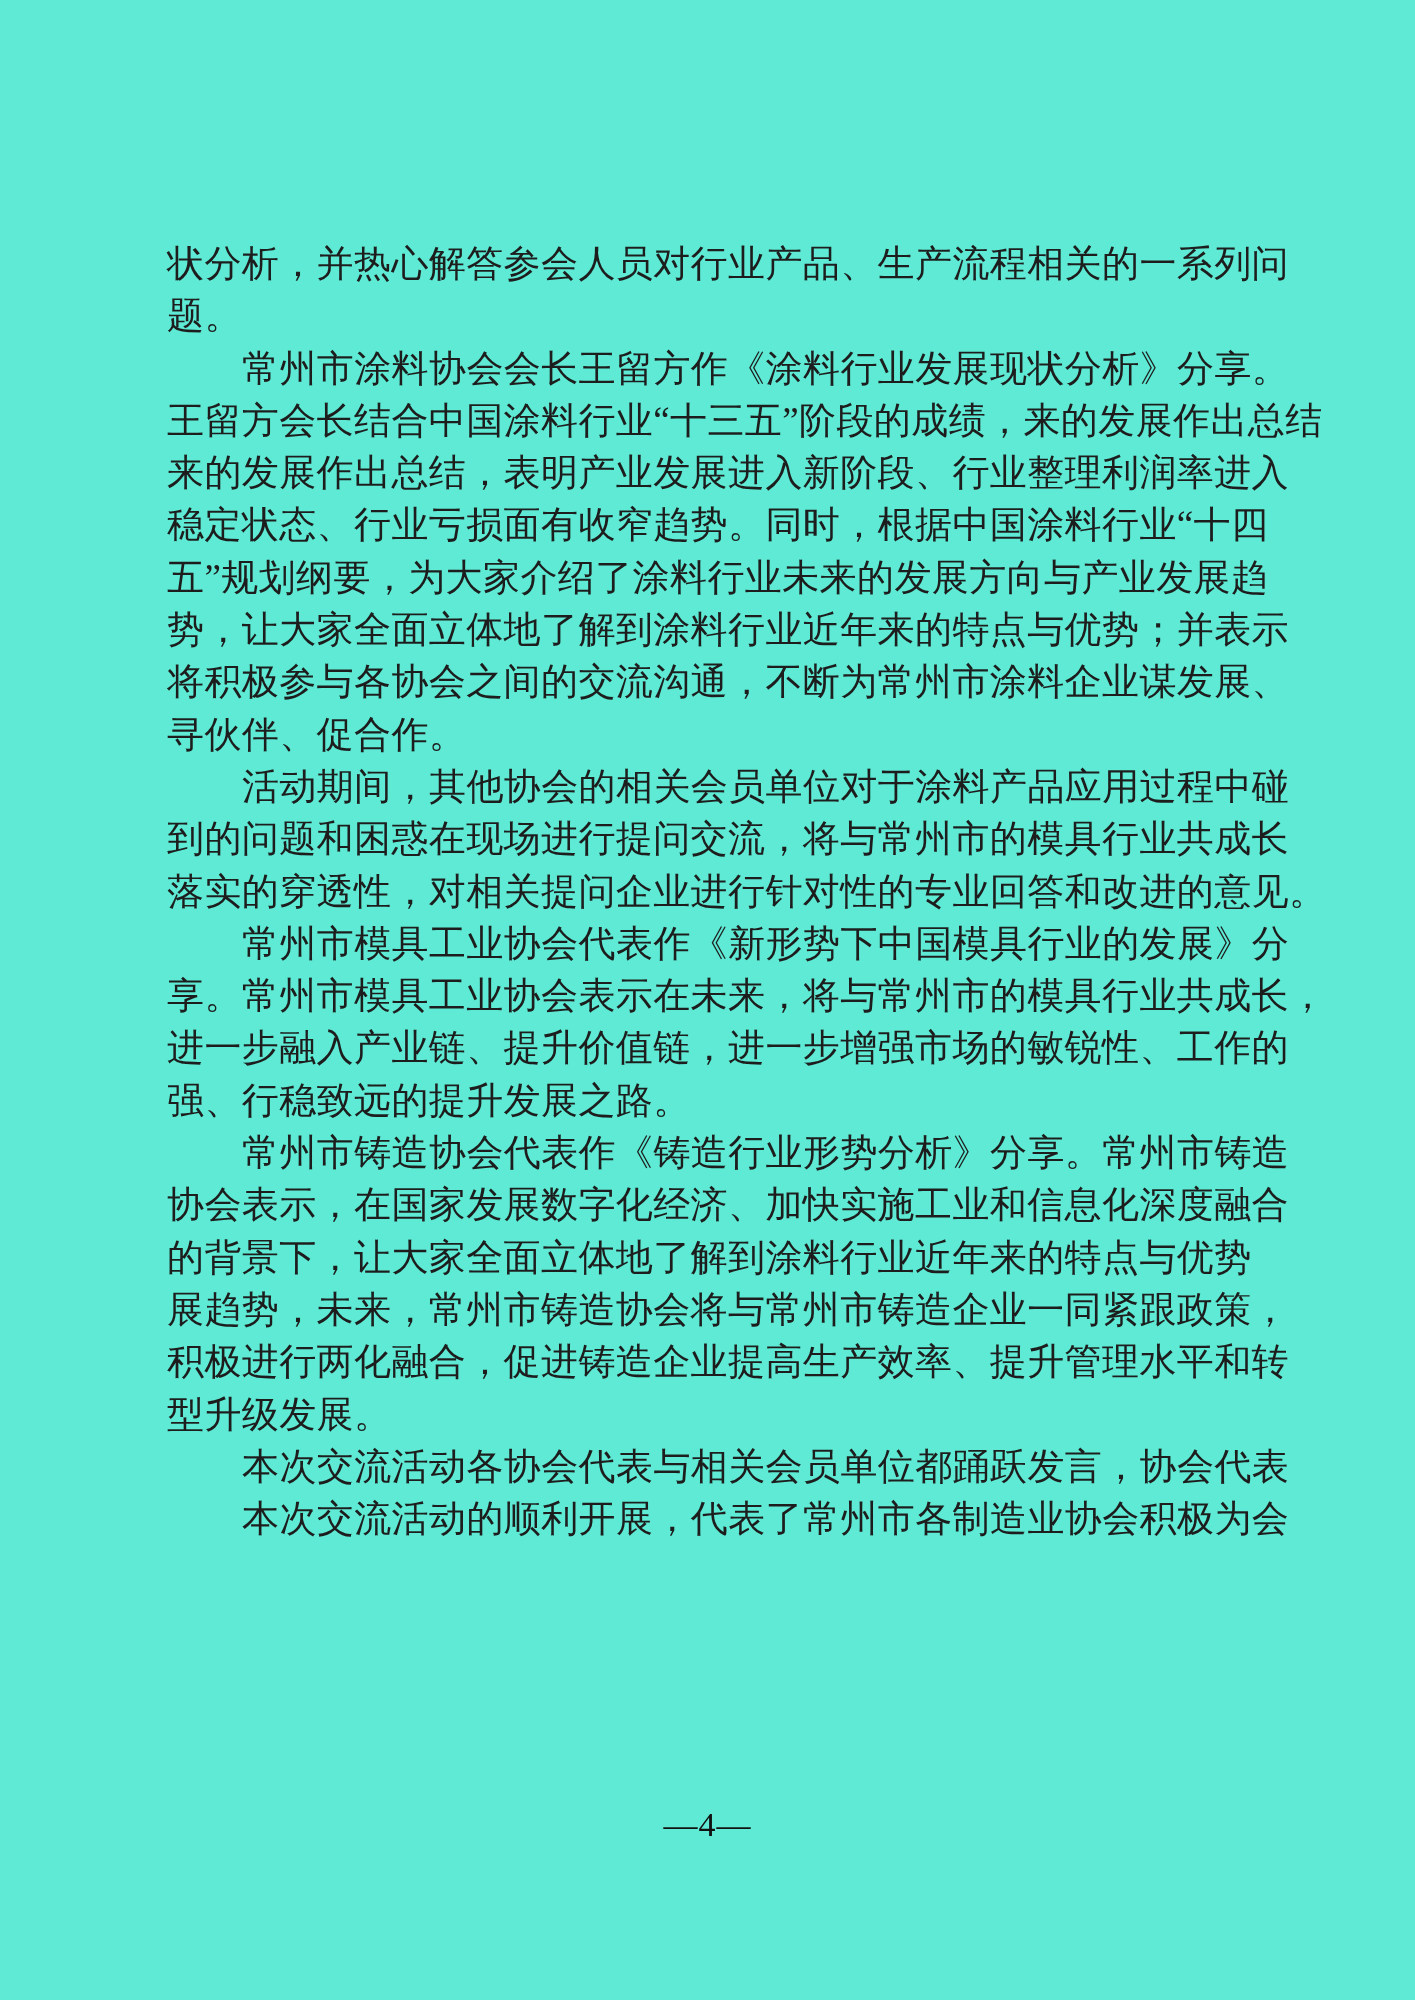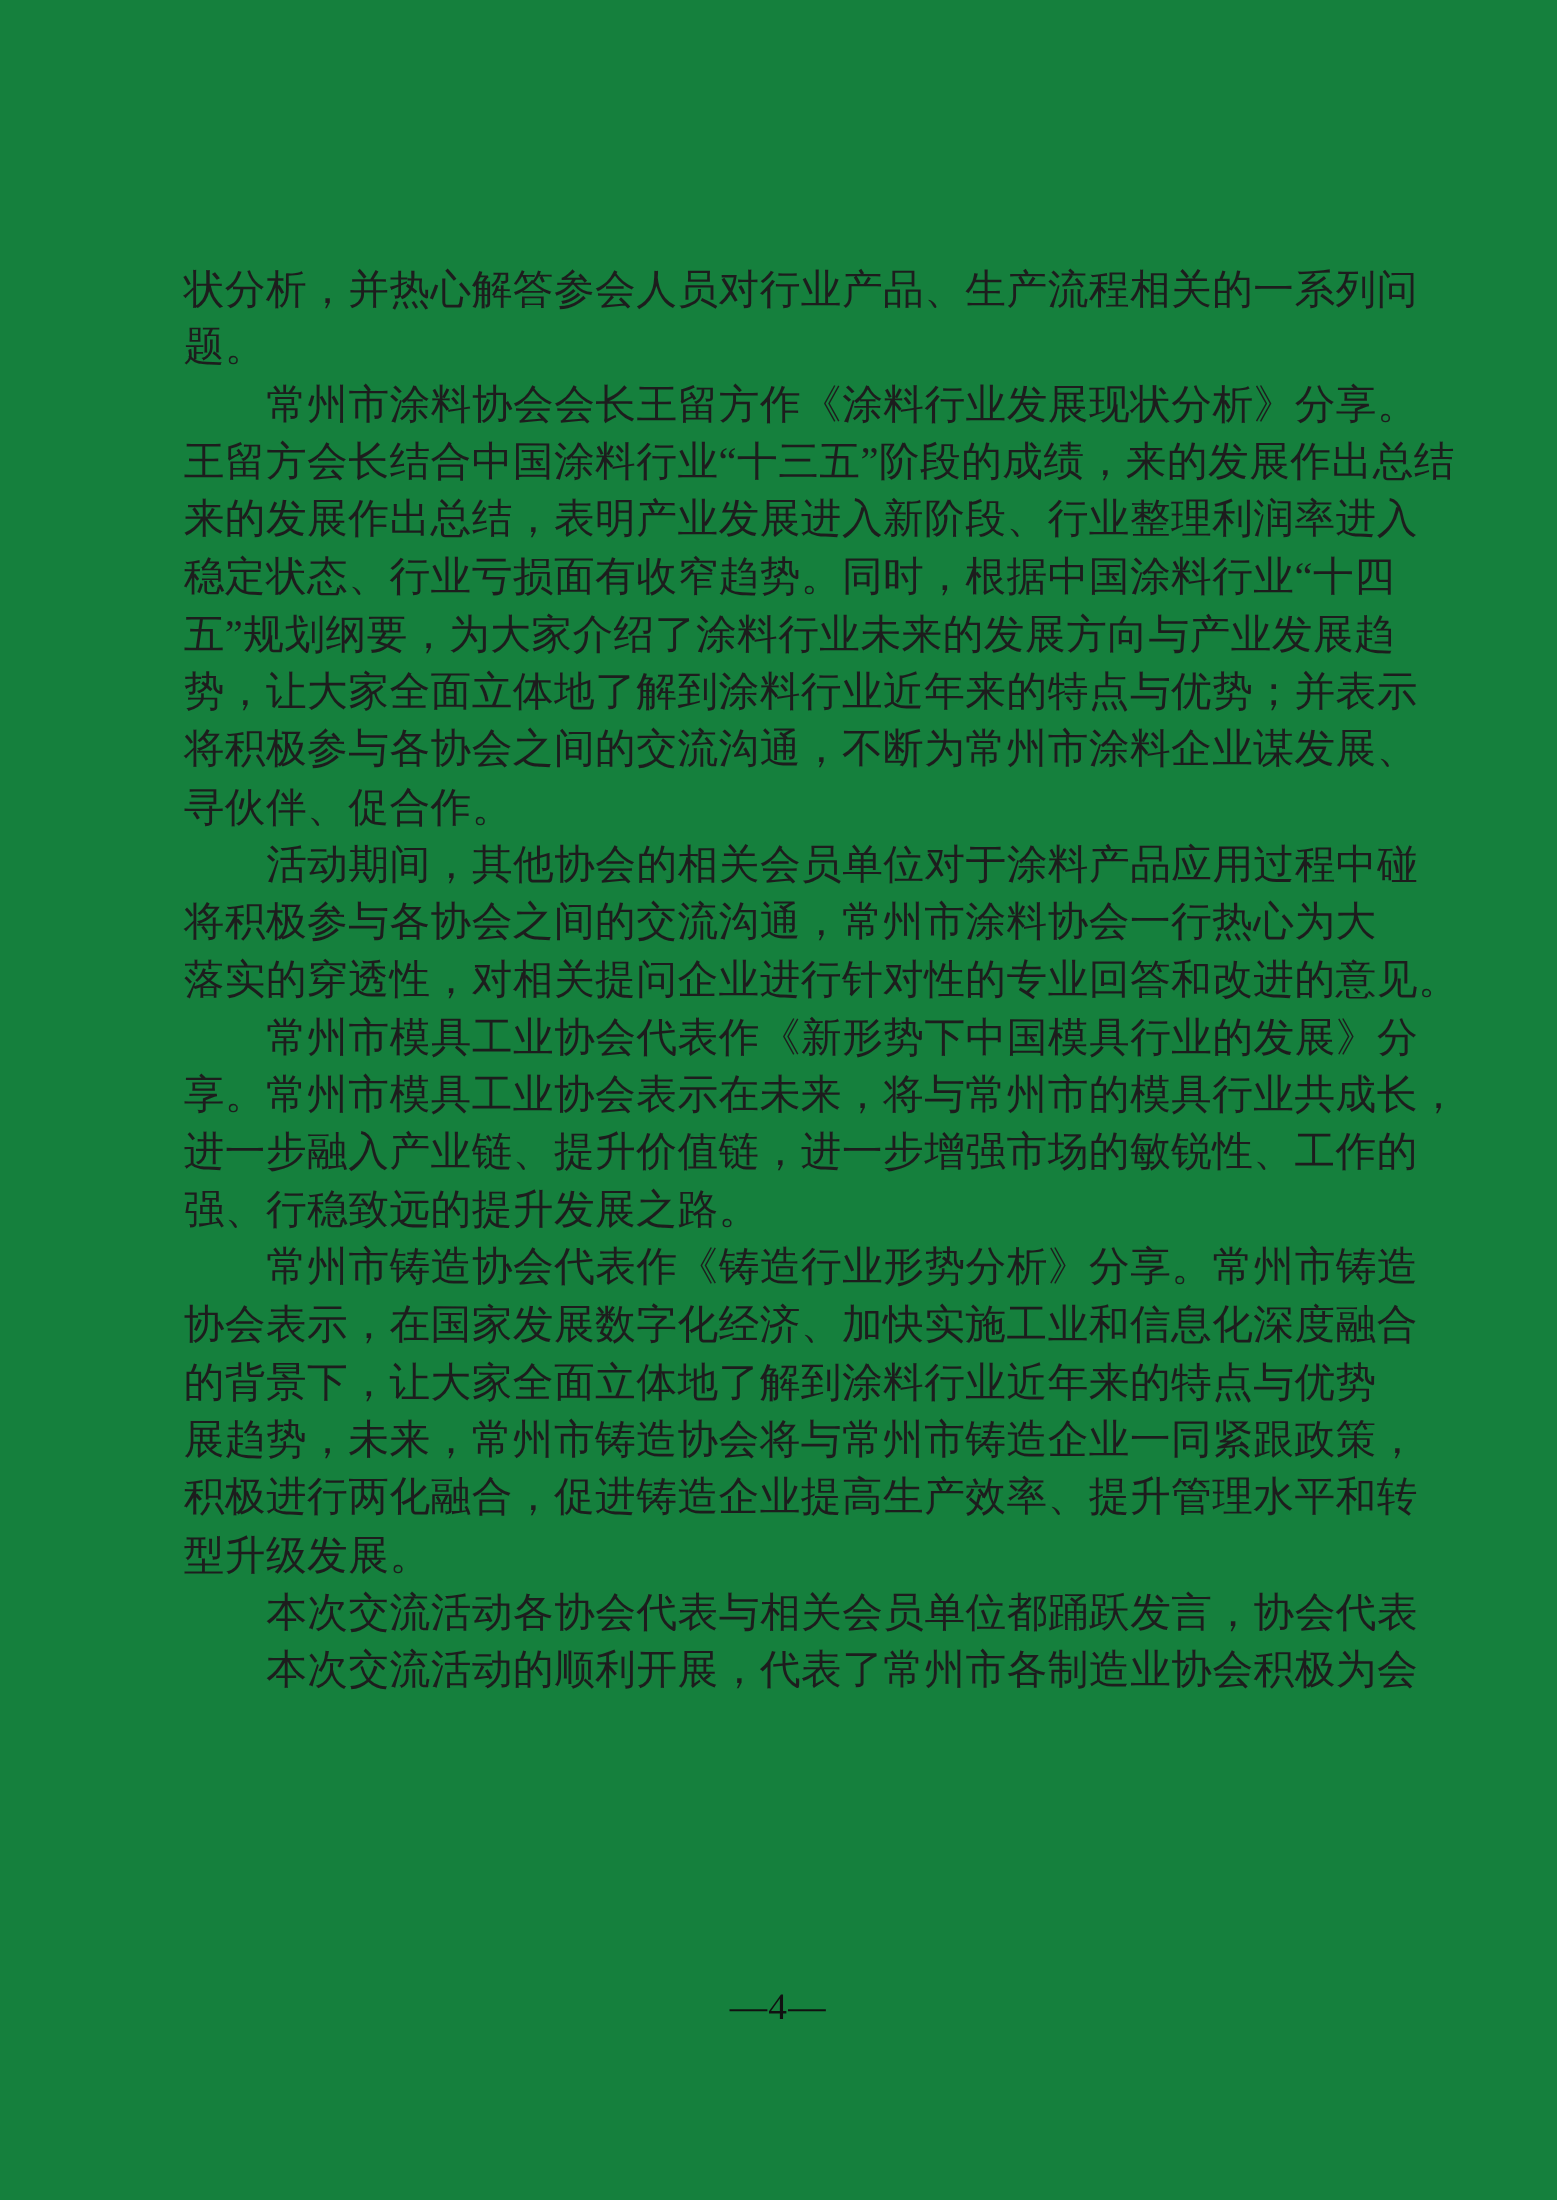--- a/index.html
+++ b/index.html
@@ -4,21 +4,21 @@
 <style>
   html, body {
     margin: 0;
     padding: 0;
     background: #ffffff;
   }
   .page {
     position: relative;
     width: 1415px;
     height: 2000px;
-    background: #15803d;
+    background: #5eead4;
     overflow: hidden;
     font-family: "Liberation Serif", "DejaVu Serif", serif;
   }
   .text-block {
     position: absolute;
     left: 167px;
     top: 238px;
     width: 1126px;
     color: #1d1d1d;
     font-size: 37px;
@@ -53,21 +53,21 @@
       <div class="line">题。</div>
       <div class="line indent">常州市涂料协会会长王留方作《涂料行业发展现状分析》分享。</div>
       <div class="line">王留方会长结合中国涂料行业“十三五”阶段的成绩，来的发展作出总结</div>
       <div class="line">来的发展作出总结，表明产业发展进入新阶段、行业整理利润率进入</div>
       <div class="line">稳定状态、行业亏损面有收窄趋势。同时，根据中国涂料行业“十四</div>
       <div class="line">五”规划纲要，为大家介绍了涂料行业未来的发展方向与产业发展趋</div>
       <div class="line">势，让大家全面立体地了解到涂料行业近年来的特点与优势；并表示</div>
       <div class="line">将积极参与各协会之间的交流沟通，不断为常州市涂料企业谋发展、</div>
       <div class="line">寻伙伴、促合作。</div>
       <div class="line indent">活动期间，其他协会的相关会员单位对于涂料产品应用过程中碰</div>
-      <div class="line">将积极参与各协会之间的交流沟通，常州市涂料协会一行热心为大</div>
+      <div class="line">到的问题和困惑在现场进行提问交流，将与常州市的模具行业共成长</div>
       <div class="line">落实的穿透性，对相关提问企业进行针对性的专业回答和改进的意见。</div>
       <div class="line indent">常州市模具工业协会代表作《新形势下中国模具行业的发展》分</div>
       <div class="line">享。常州市模具工业协会表示在未来，将与常州市的模具行业共成长，</div>
       <div class="line">进一步融入产业链、提升价值链，进一步增强市场的敏锐性、工作的</div>
       <div class="line">强、行稳致远的提升发展之路。</div>
       <div class="line indent">常州市铸造协会代表作《铸造行业形势分析》分享。常州市铸造</div>
       <div class="line">协会表示，在国家发展数字化经济、加快实施工业和信息化深度融合</div>
       <div class="line">的背景下，让大家全面立体地了解到涂料行业近年来的特点与优势</div>
       <div class="line">展趋势，未来，常州市铸造协会将与常州市铸造企业一同紧跟政策，</div>
       <div class="line">积极进行两化融合，促进铸造企业提高生产效率、提升管理水平和转</div>

